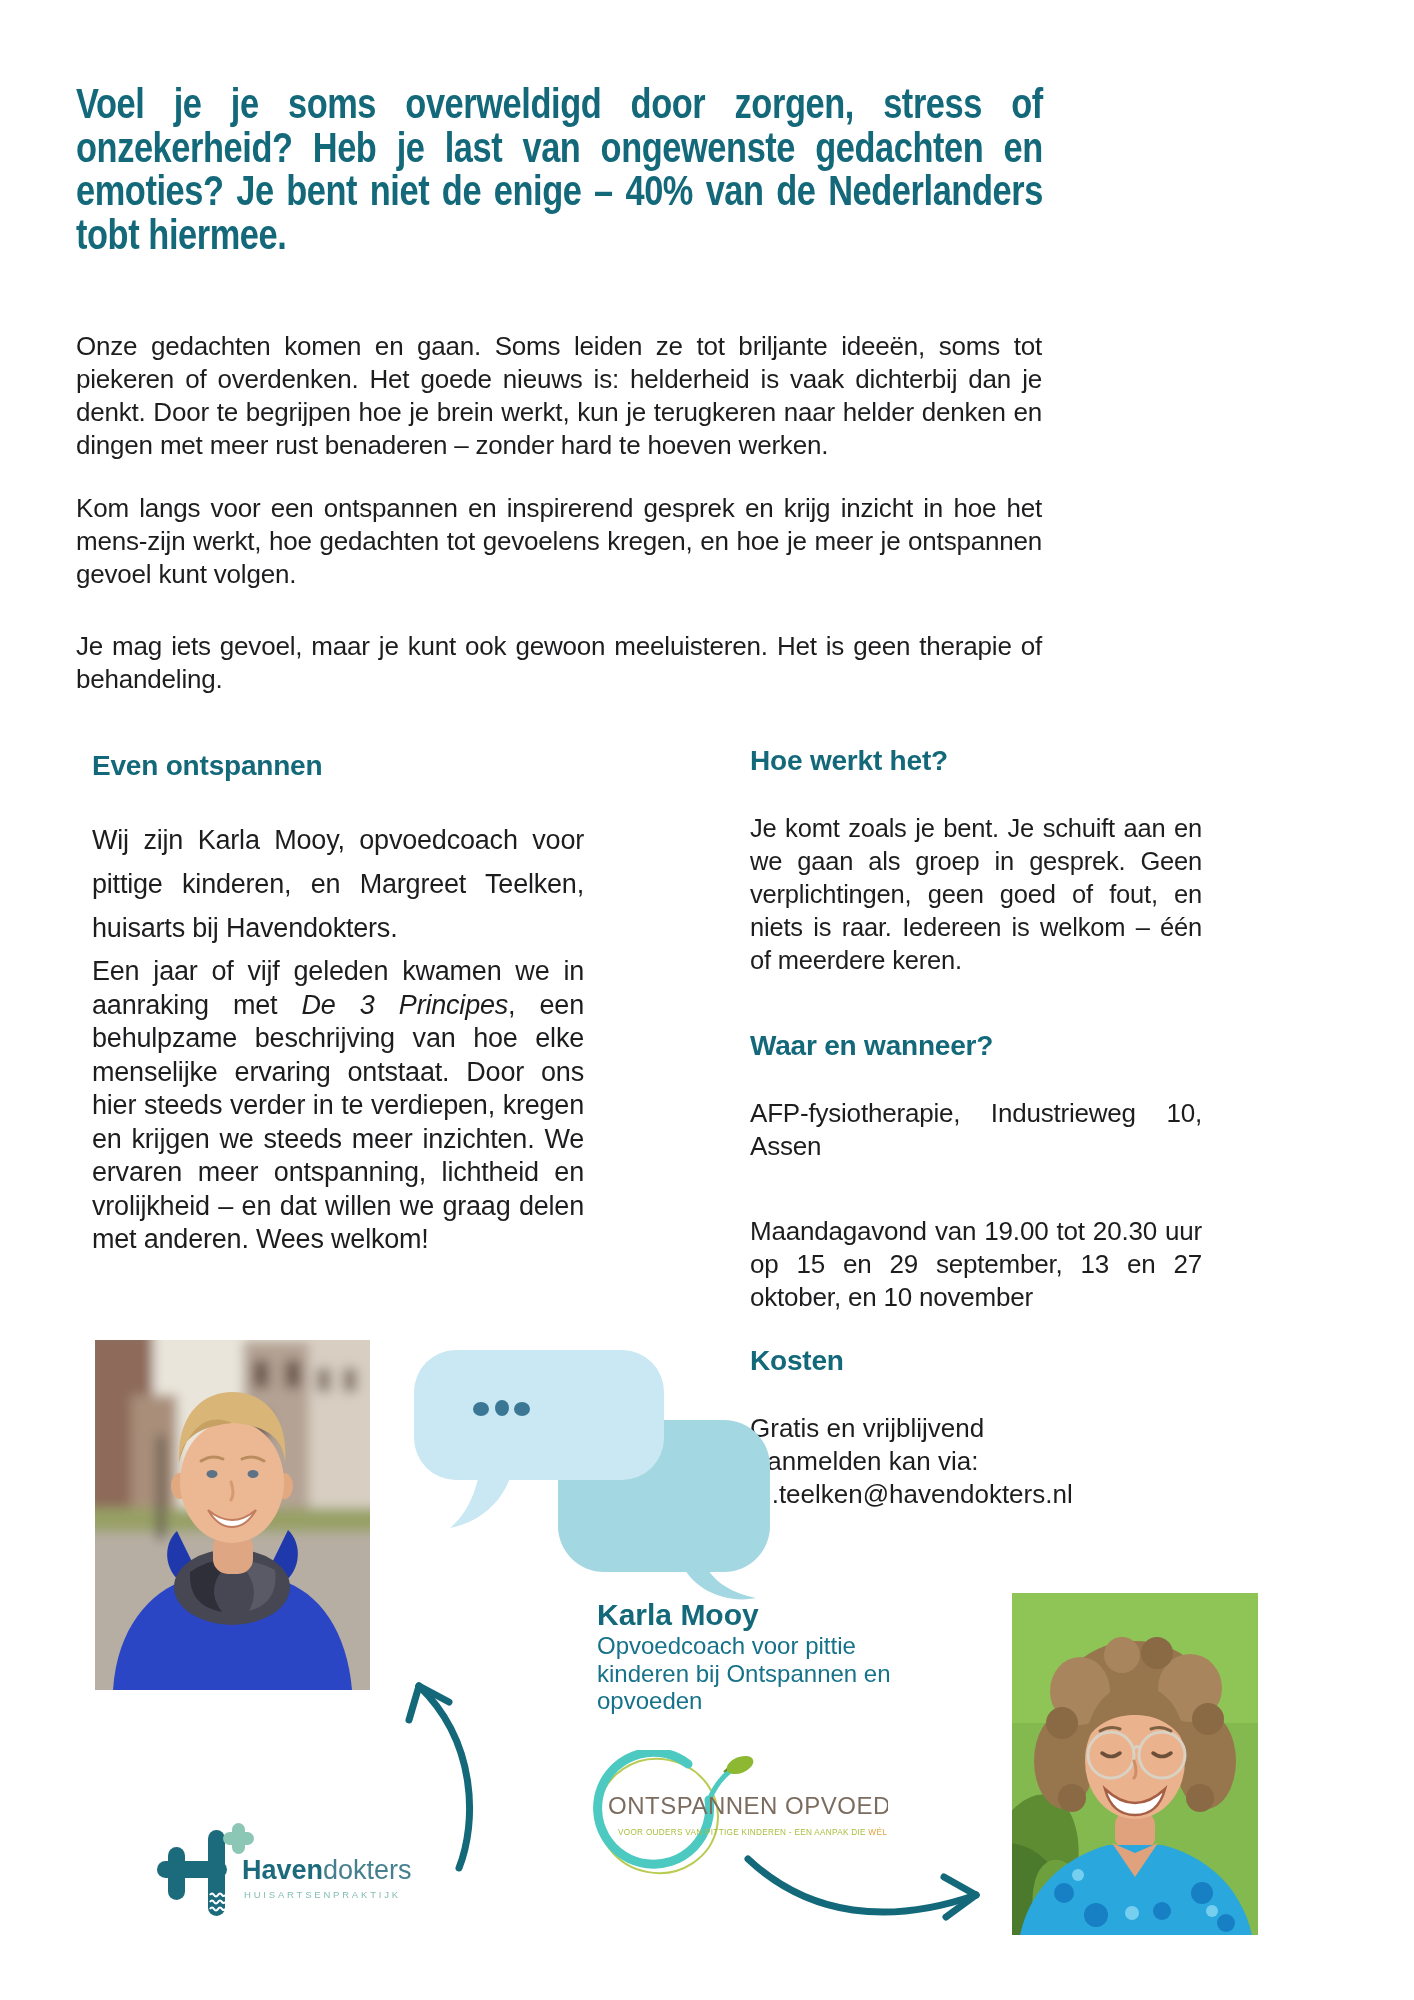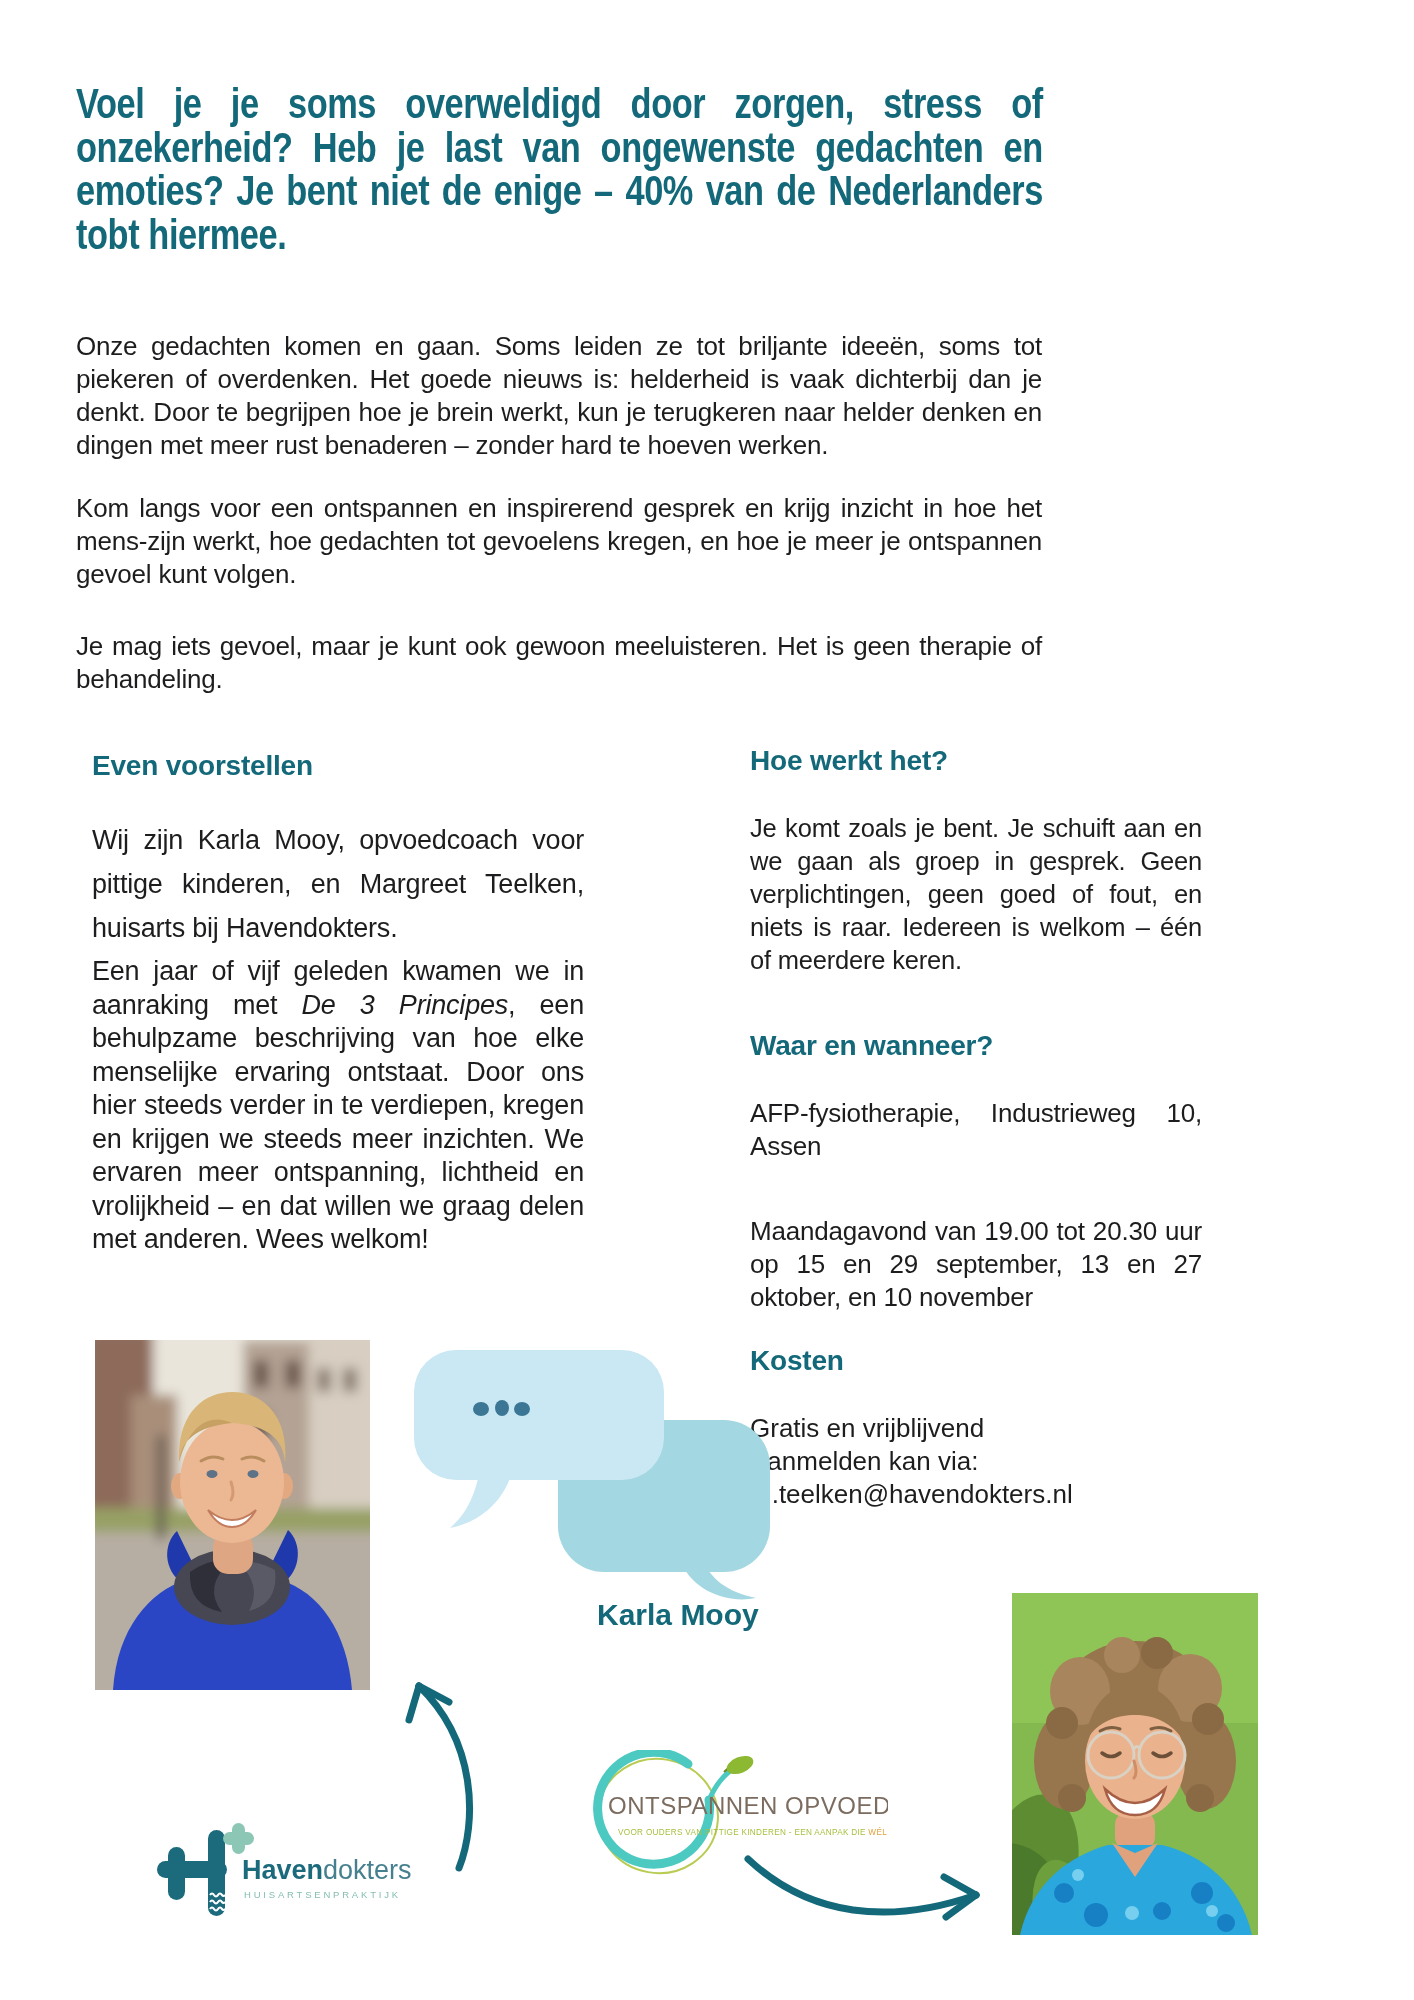--- a/index.html
+++ b/index.html
@@ -51,21 +51,21 @@
 <body>
 
 <div id="page">
 
   <h1 class="abs headline">Voel je je soms overweldigd door zorgen, stress of onzekerheid? Heb je last van ongewenste gedachten en emoties? Je bent niet de enige – 40% van de Nederlanders tobt hiermee.</h1>
 
   <p class="abs body-text" id="p1">Onze gedachten komen en gaan. Soms leiden ze tot briljante ideeën, soms tot piekeren of overdenken. Het goede nieuws is: helderheid is vaak dichterbij dan je denkt. Door te begrijpen hoe je brein werkt, kun je terugkeren naar helder denken en dingen met meer rust benaderen – zonder hard te hoeven werken.</p>
   <p class="abs body-text" id="p2">Kom langs voor een ontspannen en inspirerend gesprek en krijg inzicht in hoe het mens-zijn werkt, hoe gedachten tot gevoelens kregen, en hoe je meer je ontspannen gevoel kunt volgen.</p>
   <p class="abs body-text" id="p3">Je mag iets gevoel, maar je kunt ook gewoon meeluisteren. Het is geen therapie of behandeling.</p>
 
-  <h2 class="abs col-heading" id="even-h">Even voorstellen</h2>
+  <h2 class="abs col-heading" id="even-h">Even ontspannen</h2>
   <p class="abs body-text" id="even-p1">Wij zijn Karla Mooy, opvoedcoach voor pittige kinderen, en Margreet Teelken, huisarts bij Havendokters.</p>
   <p class="abs body-text" id="even-p2"><span>Een jaar of vijf geleden kwamen we in aanraking met </span><span class="em">De 3 Principes</span><span>, een behulpzame beschrijving van hoe elke menselijke ervaring ontstaat.  Door ons hier steeds verder in te verdiepen, kregen en krijgen we steeds meer inzichten. We ervaren meer ontspanning, lichtheid en vrolijkheid – en dat willen we graag delen met anderen. Wees welkom!</span></p>
 
   <h2 class="abs col-heading" id="how-h">Hoe werkt het?</h2>
   <p class="abs body-text" id="how-p">Je komt zoals je bent. Je schuift aan en we gaan als groep in gesprek. Geen verplichtingen, geen goed of fout, en niets is raar. Iedereen is welkom – één of meerdere keren.</p>
 
   <h2 class="abs col-heading" id="where-h">Waar en wanneer?</h2>
   <p class="abs body-text" id="where-p1">AFP-fysiotherapie, Industrieweg 10, Assen</p>
   <p class="abs body-text" id="where-p2">Maandagavond van 19.00 tot 20.30 uur op 15 en 29 september, 13 en 27 oktober, en 10 november</p>
 
@@ -135,20 +135,21 @@
           <ellipse cx="81" cy="69" rx="8" ry="7"></ellipse>
           <ellipse cx="102" cy="68" rx="7" ry="8"></ellipse>
           <ellipse cx="122" cy="69" rx="8" ry="7"></ellipse>
         </g>
       </g>
     </svg>
   </div>
 
   <div class="abs" id="karla-label">
     <div class="person-name">Karla Mooy</div>
+    <div class="person-role">Opvoedcoach voor pittie kinderen bij Ontspannen en opvoeden</div>
   </div>
 
   <div class="abs" id="karla-photo">
     <svg viewBox="0 0 246 342" preserveAspectRatio="none">
       <rect width="246" height="342" fill="#83b94e"></rect>
       <rect width="246" height="130" fill="#8fc457"></rect>
       <g>
         <ellipse cx="18" cy="280" rx="46" ry="80" fill="#5d8c33" transform="rotate(14 18 280)"></ellipse>
         <ellipse cx="-6" cy="320" rx="60" ry="70" fill="#4c7a2c"></ellipse>
         <ellipse cx="52" cy="322" rx="30" ry="56" fill="#6da03c" transform="rotate(-12 52 322)"></ellipse>

